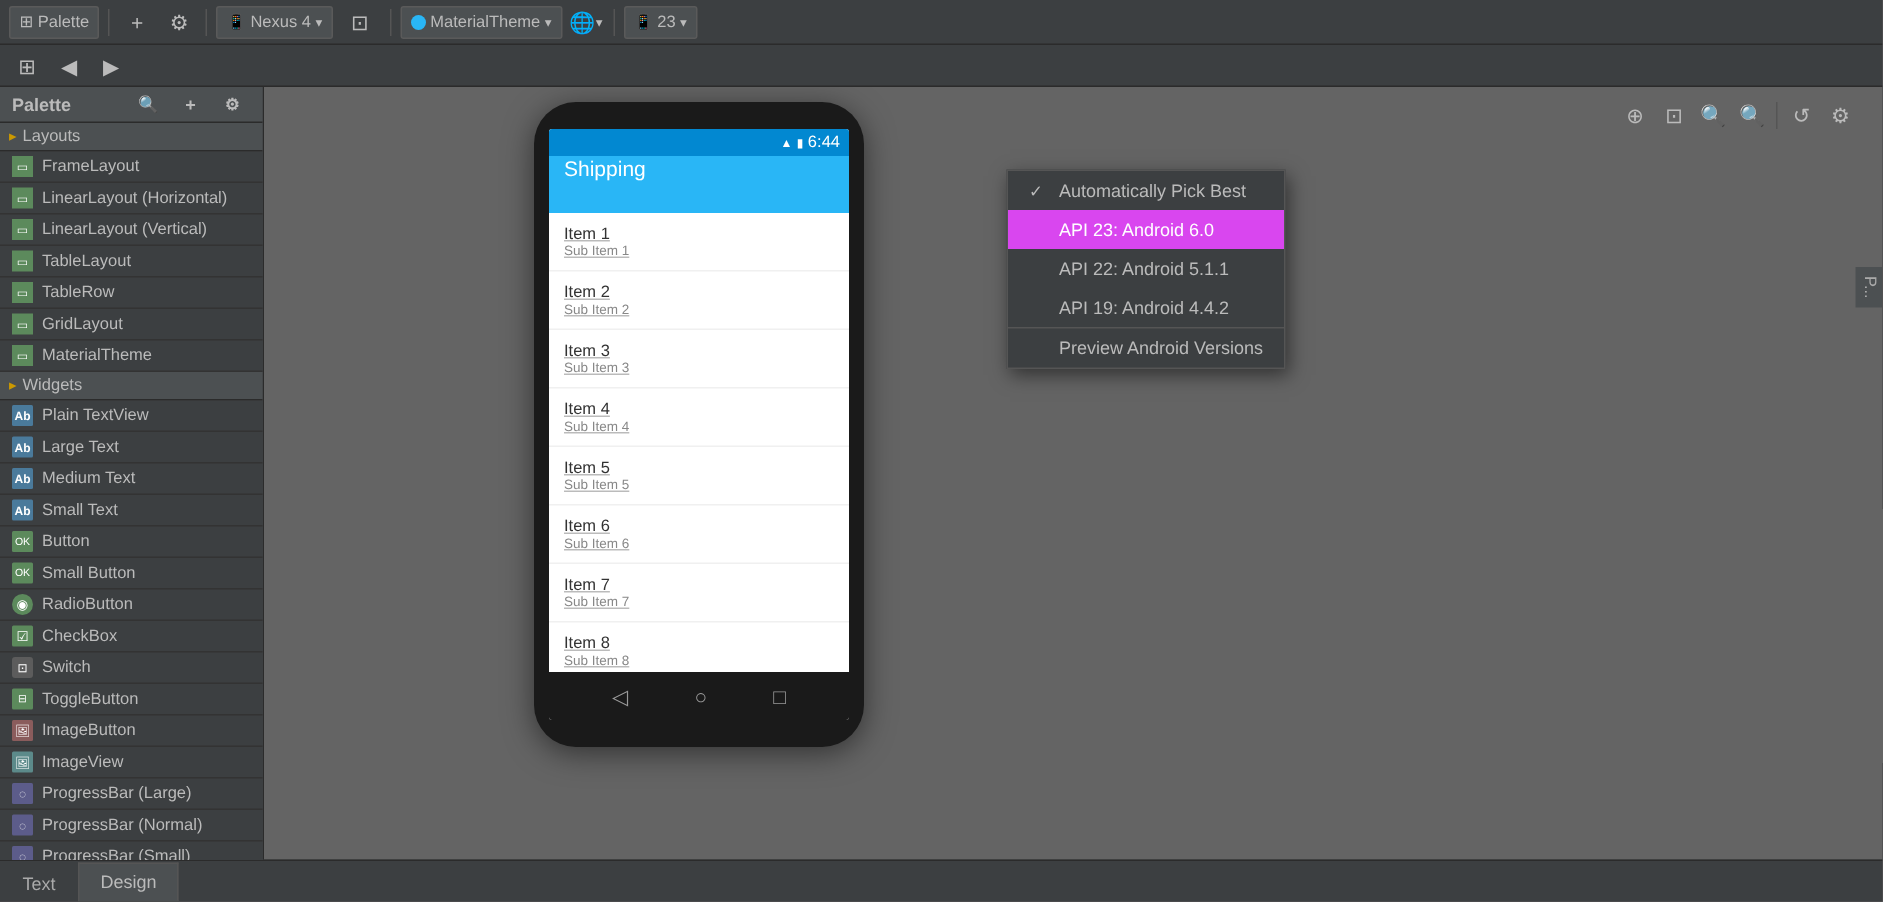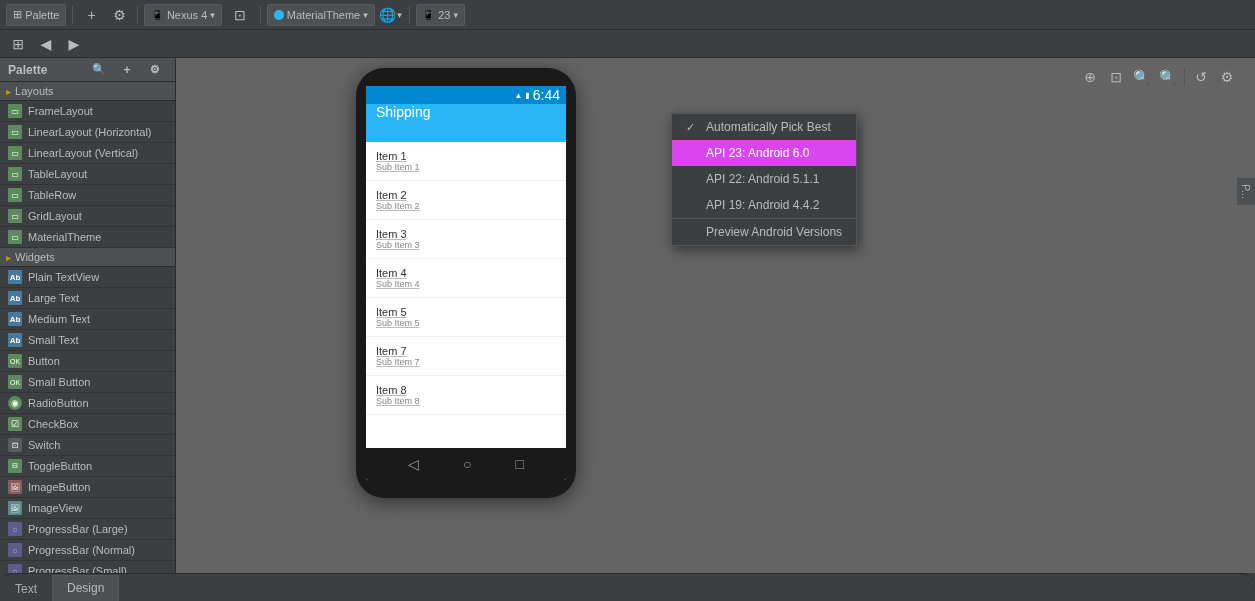--- a/index.html
+++ b/index.html
@@ -238,21 +238,20 @@
     }
 
     
     .bottom-tabs {
       height: 28px;
       background: #3c3f41;
       border-top: 1px solid #2b2b2b;
       display: flex;
       align-items: flex-end;
       flex-shrink: 0;
-      border-radius: 14px;
     }
     .bottom-tab {
       padding: 5px 14px;
       font-size: 12px;
       cursor: pointer;
       color: #aaa;
       border: 1px solid transparent;
       border-bottom: none;
       background: #3c3f41;
     }
@@ -435,21 +434,21 @@
 
   <div class="canvas-area">
 
     <div class="phone-container">
       <div class="phone-outer">
         <div class="phone-screen">
 
           <div class="phone-status-bar">
             <span class="phone-status-icon">▲</span>
             <span class="phone-status-icon">▮</span>
-            <span class="phone-status-icon" style="font-size:14px;">6:44</span>
+            <span class="phone-status-icon" style="font-size:11px;">6:44</span>
           </div>
 
           <div class="phone-action-bar">
             <span class="phone-title">Shipping</span>
           </div>
 
           <div class="phone-content">
             <div class="list-item-row">
               <div class="list-item-title">Item 1</div>
               <div class="list-item-sub">Sub Item 1</div>
@@ -462,20 +461,24 @@
               <div class="list-item-title">Item 3</div>
               <div class="list-item-sub">Sub Item 3</div>
             </div>
             <div class="list-item-row">
               <div class="list-item-title">Item 4</div>
               <div class="list-item-sub">Sub Item 4</div>
             </div>
             <div class="list-item-row">
               <div class="list-item-title">Item 5</div>
               <div class="list-item-sub">Sub Item 5</div>
+            </div>
+            <div class="list-item-row">
+              <div class="list-item-title">Item 6</div>
+              <div class="list-item-sub">Sub Item 6</div>
             </div>
             <div class="list-item-row">
               <div class="list-item-title">Item 7</div>
               <div class="list-item-sub">Sub Item 7</div>
             </div>
             <div class="list-item-row">
               <div class="list-item-title">Item 8</div>
               <div class="list-item-sub">Sub Item 8</div>
             </div>
           </div>

